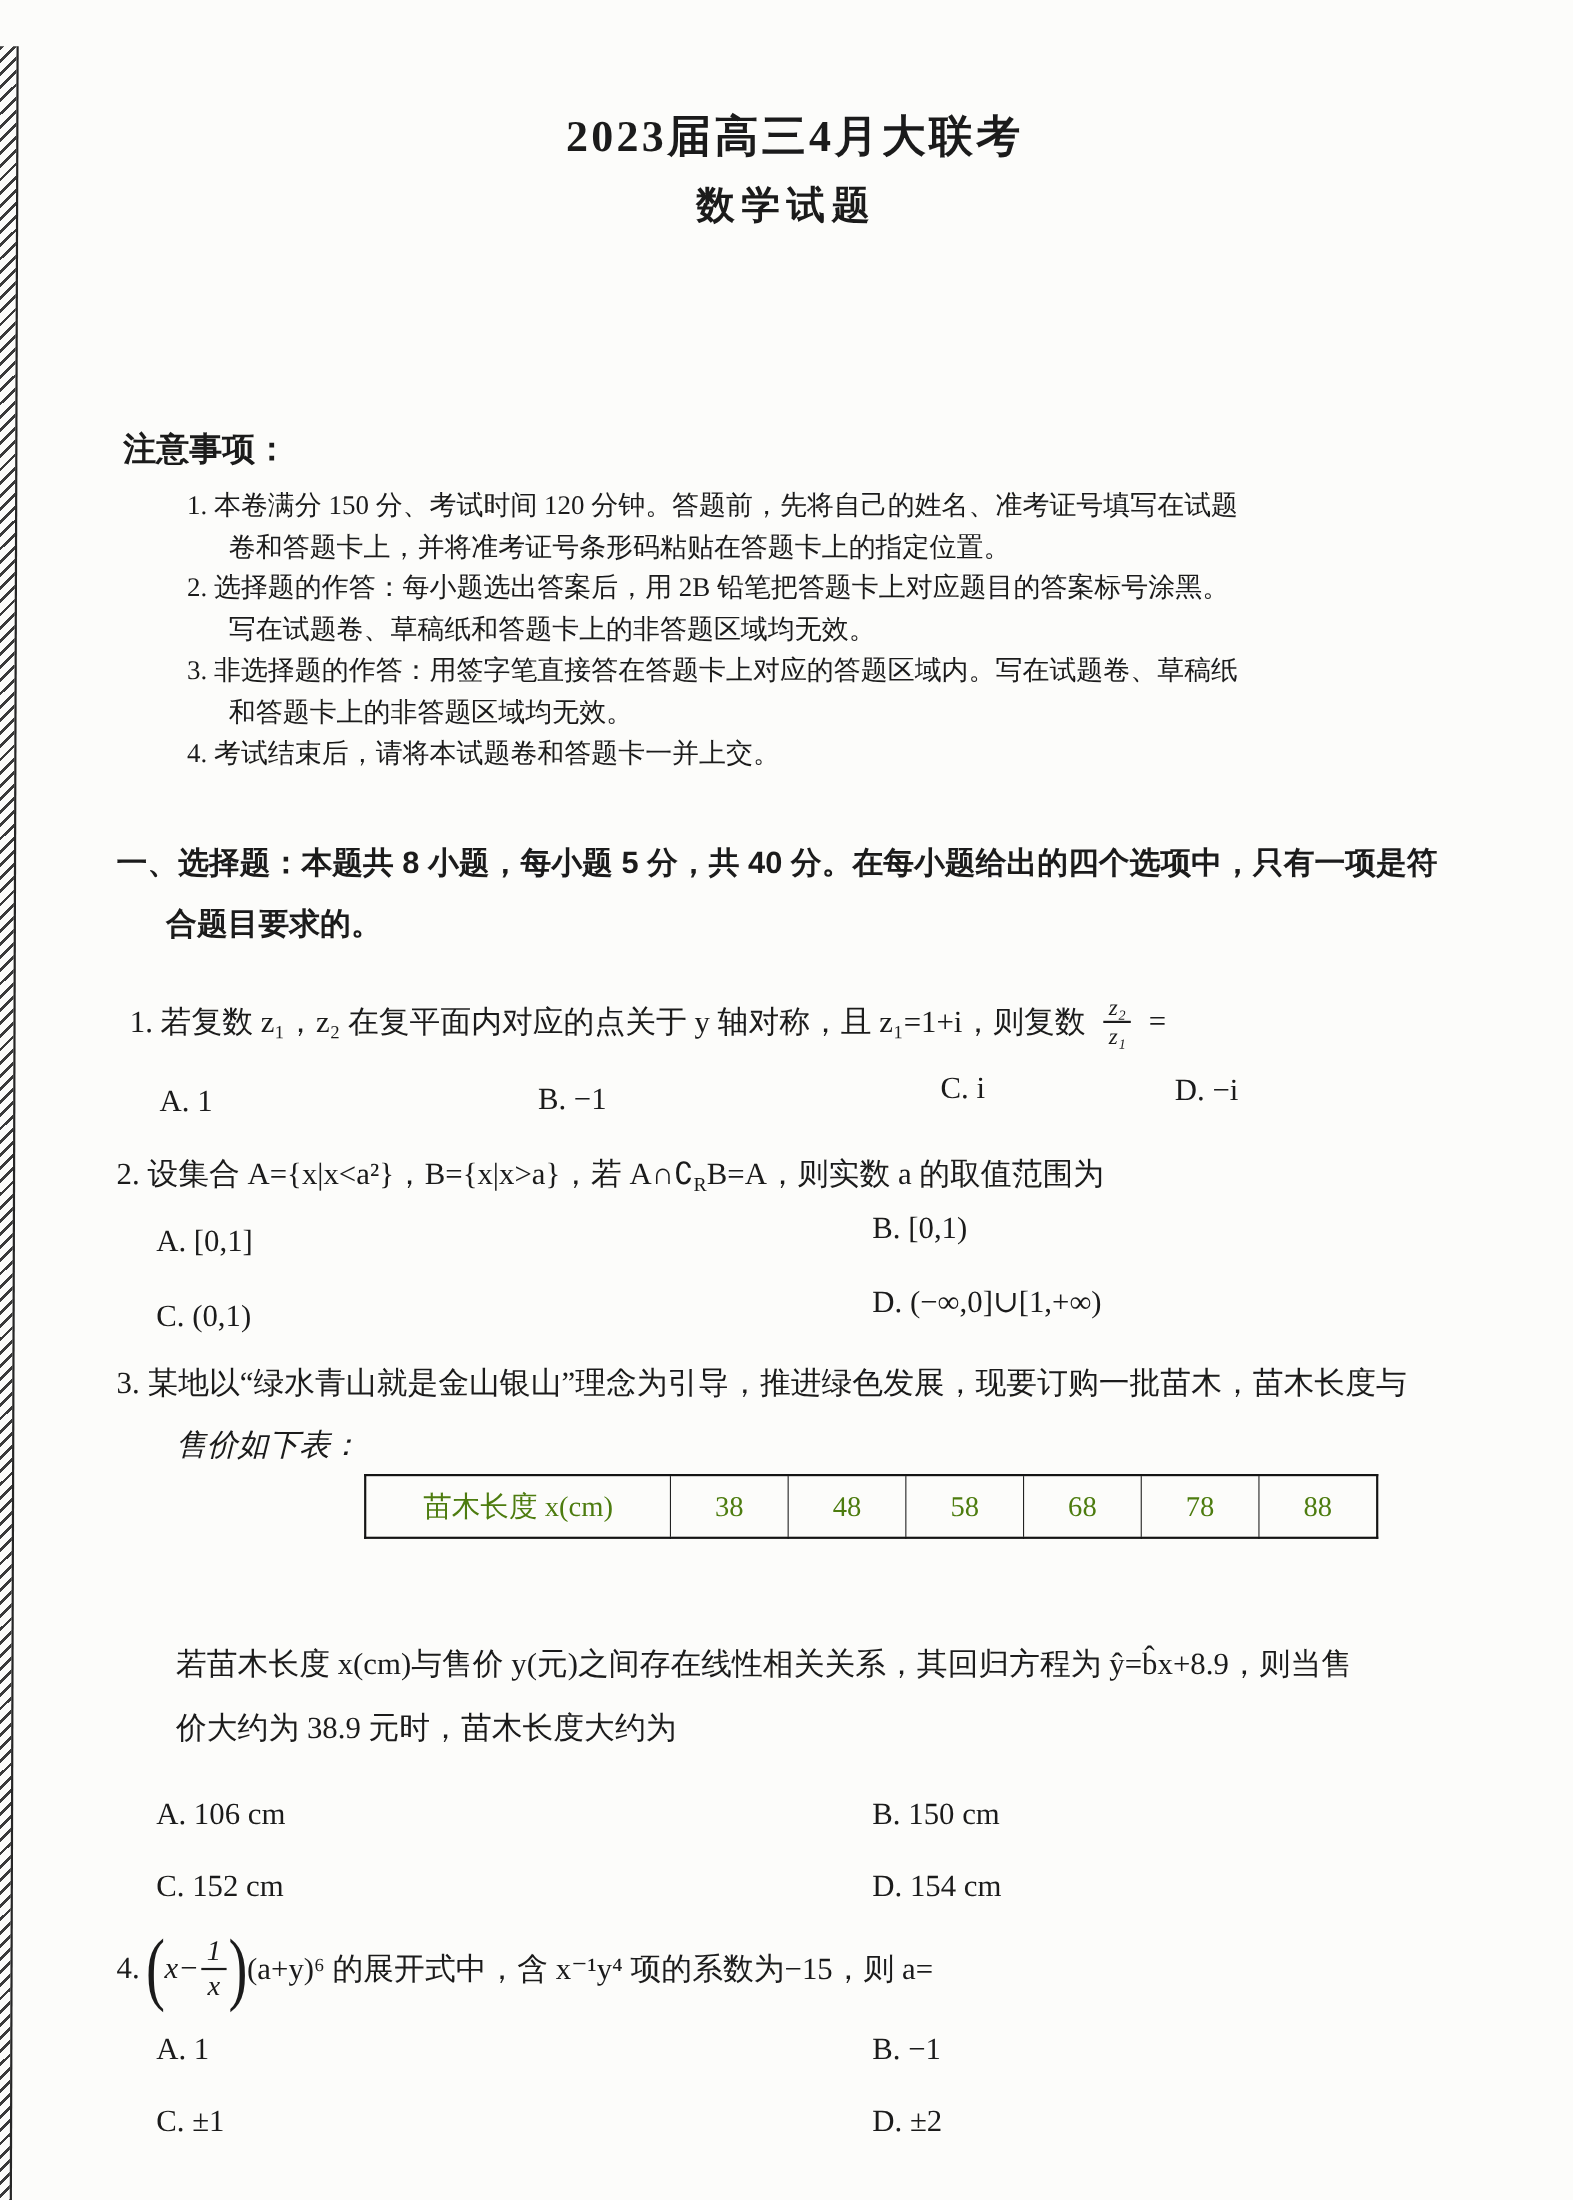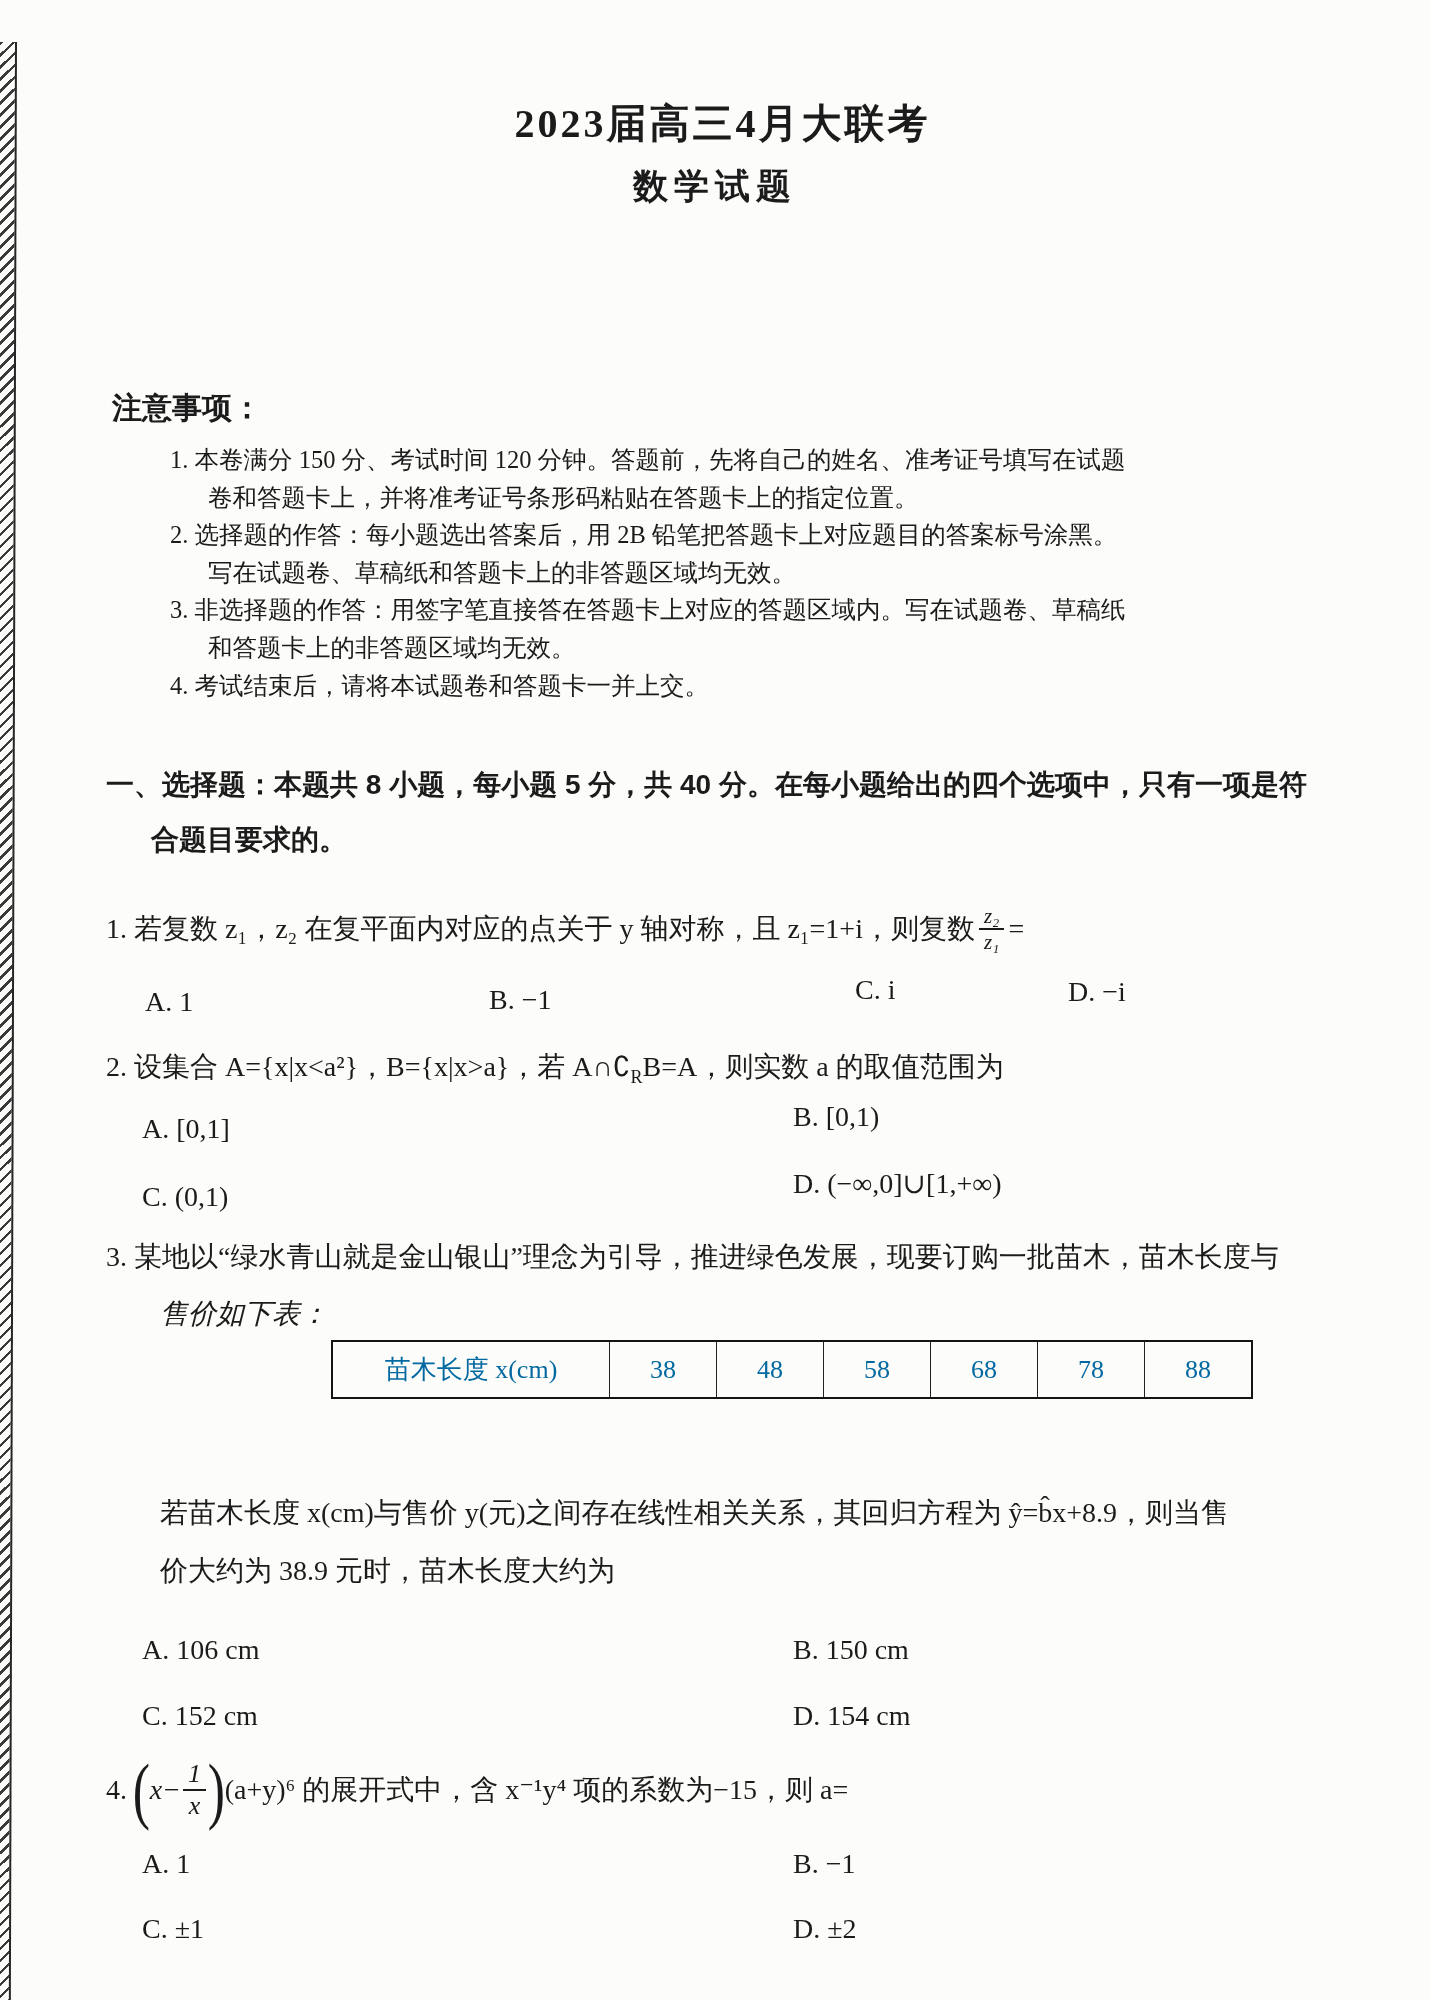--- a/index.html
+++ b/index.html
@@ -28,21 +28,21 @@
   .frac{display:inline-flex;flex-direction:column;align-items:center;font-style:italic;line-height:1.15;}
   .frac .fnum{padding:0 5px;border-bottom:2px solid #1b1b1b;display:block;text-align:center;}
   .frac .fden{padding:0 5px;display:block;text-align:center;}
   .frac-sm{font-size:21px;margin:0 4px;}
   .frac-lg{font-size:26px;margin:0 2px;}
   .bigparen{font-size:74px;font-weight:300;line-height:0;transform:scaleX(0.7);display:inline-block;margin:0 -4px;}
   .qnum{margin-right:6px;}
   .setsub{font-size:18px;vertical-align:-7px;}
   table.seedling{
     position:absolute;left:331px;top:1340px;border-collapse:collapse;
-    font-size:26px;text-align:center;color:#0369a1;
+    font-size:26px;text-align:center;color:#4d7c0f;
     border:2.5px solid #141414;
   }
   table.seedling td{border:1.7px solid #222;height:55px;padding:0;}
   td.hcell{width:276px;}
   td.vcell{width:106px;}
   .ital{font-style:italic;}
 </style>
 </head>
 <body>
 
@@ -59,21 +59,21 @@
   <div>2. 选择题的作答：每小题选出答案后，用 2B 铅笔把答题卡上对应题目的答案标号涂黑。</div>
   <div class="cont">写在试题卷、草稿纸和答题卡上的非答题区域均无效。</div>
   <div>3. 非选择题的作答：用签字笔直接答在答题卡上对应的答题区域内。写在试题卷、草稿纸</div>
   <div class="cont">和答题卡上的非答题区域均无效。</div>
   <div>4. 考试结束后，请将本试题卷和答题卡一并上交。</div>
 </div>
 
 <div class="abs section-line" style="left:106px;top:766px;">一、选择题：本题共 8 小题，每小题 5 分，共 40 分。在每小题给出的四个选项中，只有一项是符</div>
 <div class="abs section-line" style="left:151px;top:821px;">合题目要求的。</div>
 
-<div class="abs stem mrow" style="left:106px;top:893px;height:72px;">
+<div class="abs stem mrow" style="left:118px;top:893px;height:72px;gap:12px;">
   <span>1. 若复数 z₁，z₂ 在复平面内对应的点关于 y 轴对称，且 z₁=1+i，则复数</span>
   <span class="frac frac-sm">
     <span class="fnum">z₂</span>
     <span class="fden">z₁</span>
   </span>
   <span>=</span>
 </div>
 <div class="abs opt" style="left:145px;top:986px;">A. 1</div>
 <div class="abs opt" style="left:489px;top:984px;">B. −1</div>
 <div class="abs opt" style="left:855px;top:974px;">C. i</div>

